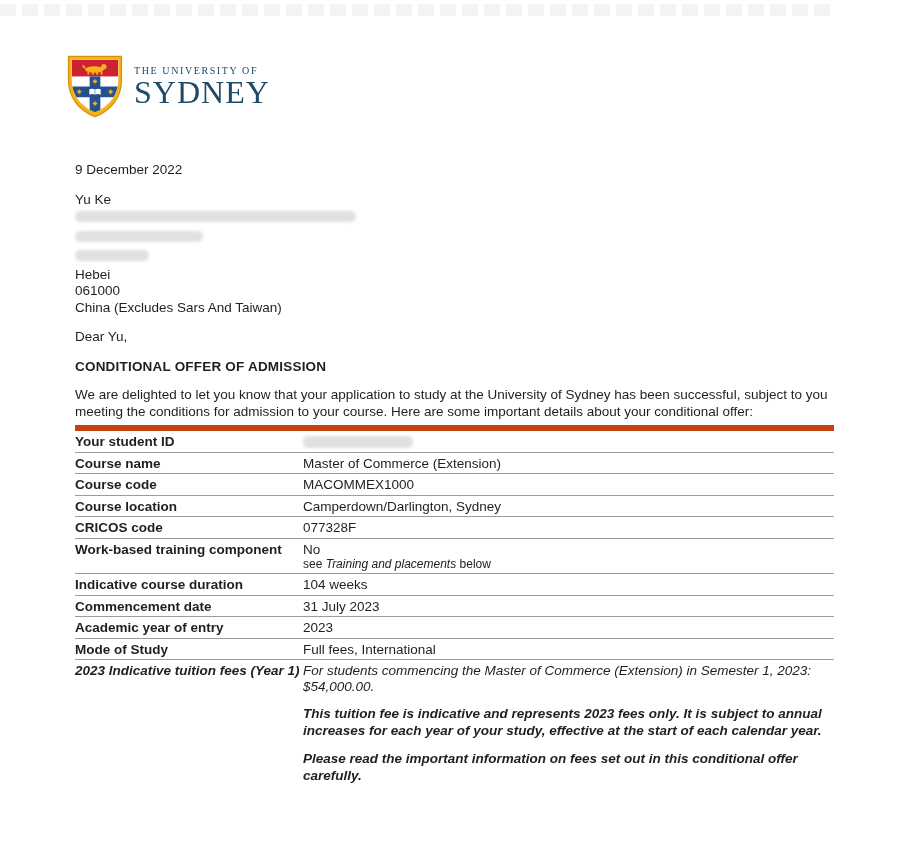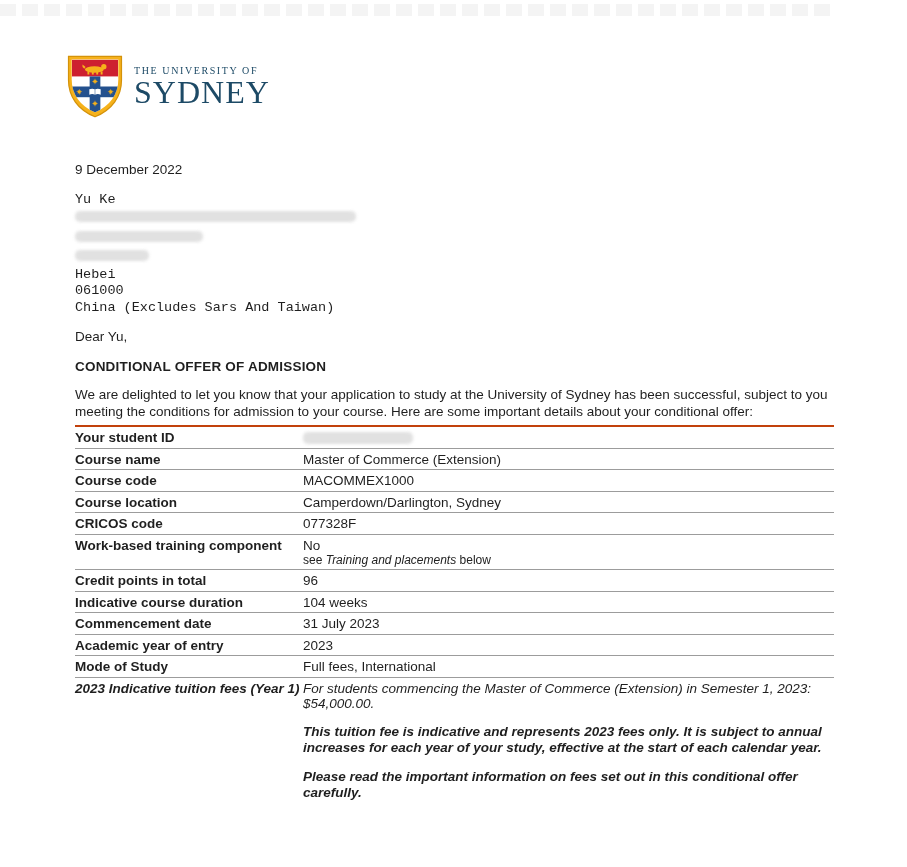--- a/index.html
+++ b/index.html
@@ -26,21 +26,21 @@
   .content { padding: 0 74px 0 75px; }
 
   
   .logo-row { padding-top: 55px; margin-left: -12px; display: flex; align-items: flex-start; }
   .shield { width: 64px; height: 63px; flex: 0 0 auto; }
   .logo-text { margin-left: 7px; margin-top: 10px; color: #1d4a66; font-family: "Liberation Serif", "DejaVu Serif", serif; }
   .logo-line1 { font-size: 10px; letter-spacing: 1.6px; line-height: 11px; }
   .logo-line2 { font-size: 32px; letter-spacing: 1px; line-height: 28px; margin-top: 2px; font-weight: 400; }
 
   .date-line { margin-top: 44px; }
-  .addr-block { margin-top: 13px; font-family: Liberation Mono, monospace; }
+  .addr-block { margin-top: 13px; }
   .addr-block > div { height: 16.5px; }
   .redact {
     background: #d7d7d7;
     border-radius: 5px;
     filter: blur(1.6px);
     opacity: 0.75;
     height: 11px;
     margin-top: 3px;
   }
   .r1 { width: 281px; }
@@ -49,21 +49,21 @@
 
   .salutation { margin-top: 13px; }
   .heading { margin-top: 13px; font-weight: bold; letter-spacing: 0.2px; }
   .intro { margin-top: 12px; width: 760px; }
 
   
   table.offer {
     margin-top: 5px;
     width: 759px;
     border-collapse: collapse;
-    border-top: 2px solid #c2410c;
+    border-top: 6px solid #c2410c;
   }
   table.offer td {
     border-bottom: 1px solid #9c9c9c;
     vertical-align: top;
     padding: 3px 0 2px 0;
     line-height: 15.5px;
   }
   td.label { width: 228px; font-weight: bold; padding-right: 10px; }
   .id-redact { width: 110px; height: 12px; margin-top: 2px; }
   .note { font-size: 12px; line-height: 14px; color: #222; }
@@ -176,24 +176,20 @@
             <td class="value">077328F</td>
           </tr>
           <tr>
             <td class="label">Work-based training component</td>
             <td class="value">
               <div>No</div>
               <div class="note">see <i>Training and placements</i> below</div>
             </td>
           </tr>
           <tr>
-            <td class="label">Credit points in total</td>
-            <td class="value">96</td>
-          </tr>
-          <tr>
             <td class="label">Indicative course duration</td>
             <td class="value">104 weeks</td>
           </tr>
           <tr>
             <td class="label">Commencement date</td>
             <td class="value">31 July 2023</td>
           </tr>
           <tr>
             <td class="label">Academic year of entry</td>
             <td class="value">2023</td>

